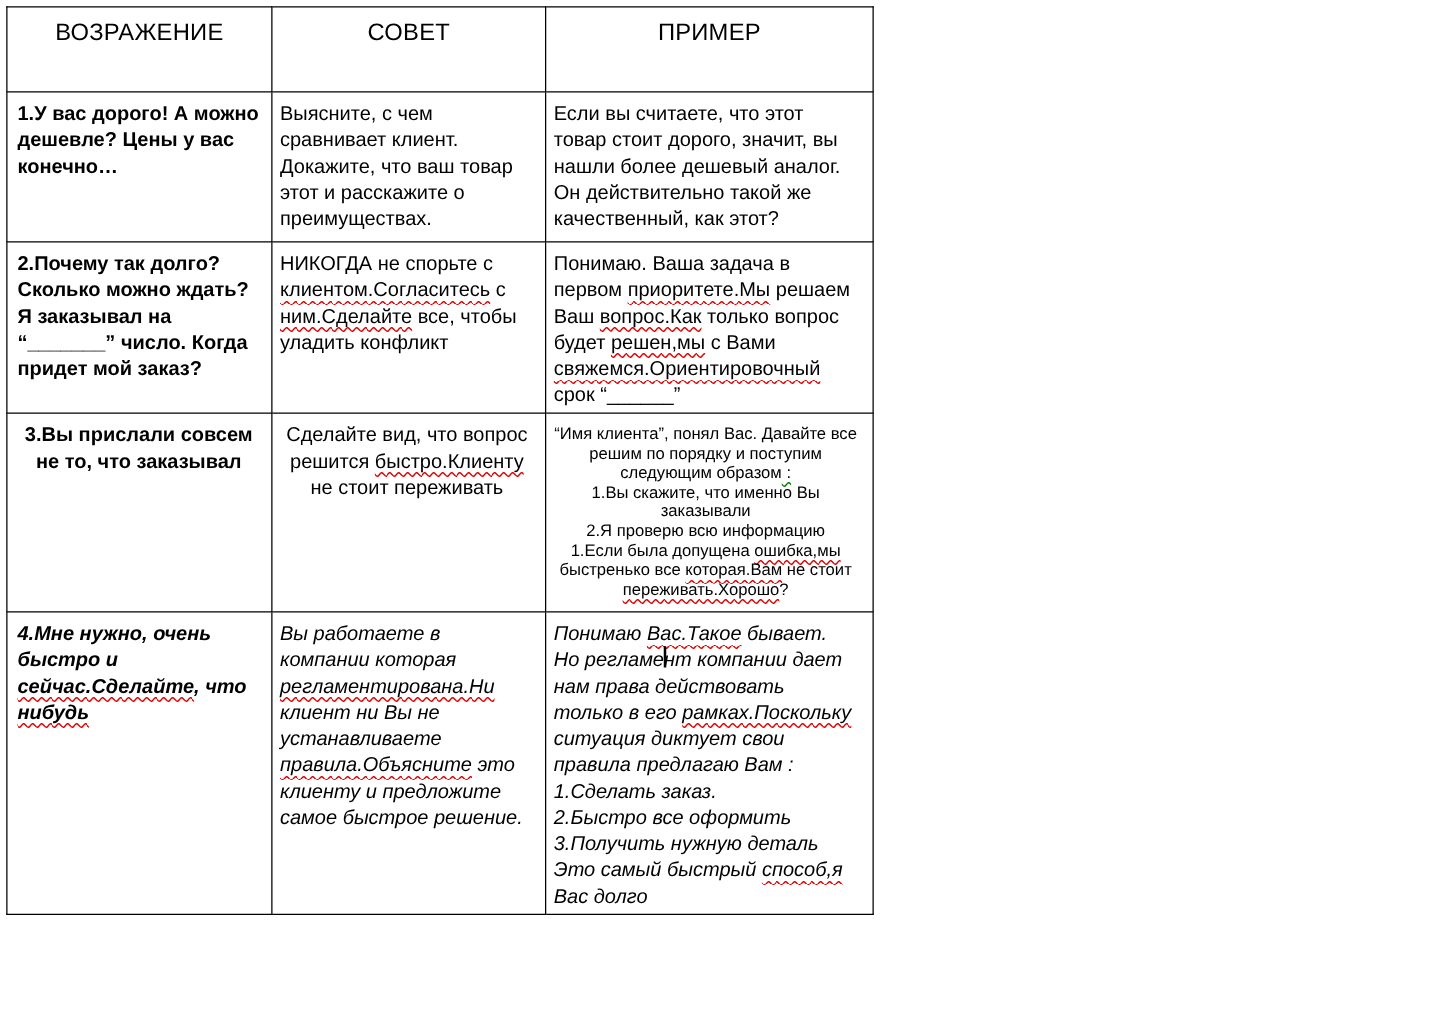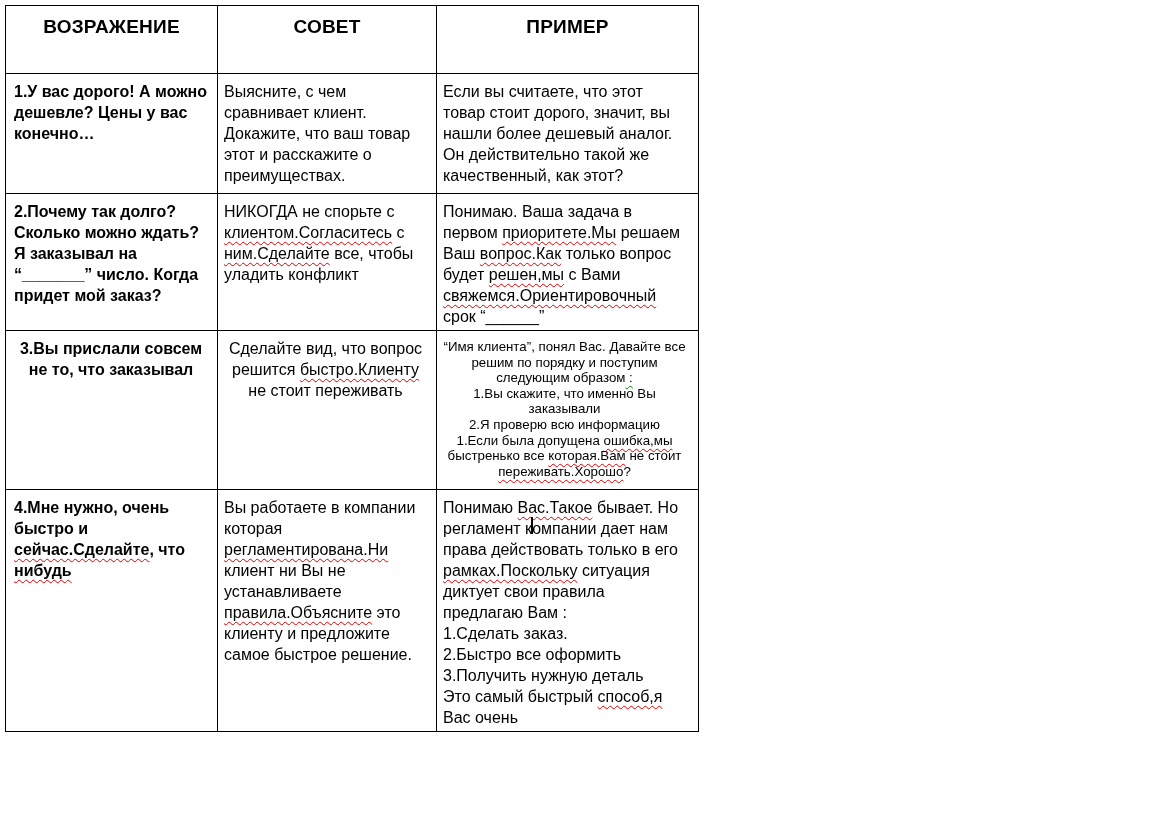--- a/index.html
+++ b/index.html
@@ -29,28 +29,28 @@
     width: 693px;
   }
   .doc-table th, .doc-table td {
     border: 1.5px solid var(--border-color);
     vertical-align: top;
     overflow: hidden;
   }
   .doc-table th {
     height: 68px;
     font-size: 19px;
-    font-weight: bold;
+    font-weight: normal;
     padding: 10px 4px 0 4px;
     letter-spacing: 0.2px;
   }
   tbody tr:nth-child(1) { height: 120px; }
   tbody tr:nth-child(2) { height: 124px; }
   tbody tr:nth-child(3) { height: 159px; text-align: center; }
-  tbody tr:nth-child(4) { height: 212px; }
+  tbody tr:nth-child(4) { height: 212px; font-style: italic; }
   .cell {
     font-size: 16px;
     line-height: 21px;
     padding: 7px 9px 3px 6px;
   }
   .cell-objection { font-weight: bold; padding-left: 8px; }
   .cell-example { padding-right: 12px; margin-left: 46px; }
   tbody tr:nth-child(3) .cell-example {
     font-size: 13.3px;
     line-height: 15.6px;
@@ -140,19 +140,19 @@
           <div class="para"><span>4.Мне нужно, очень быстро и </span><span class="squiggle-red">сейчас.Сделайте</span><span>, что </span><span class="squiggle-red">нибудь</span></div>
         </td>
         <td class="cell cell-advice">
           <div class="para"><span>Вы работаете в компании которая </span><span class="squiggle-red">регламентирована.Ни</span><span> клиент ни Вы не устанавливаете </span><span class="squiggle-red">правила.Объясните</span><span> это клиенту и предложите самое быстрое решение.</span></div>
         </td>
         <td class="cell cell-example">
           <div class="para"><span>Понимаю </span><span class="squiggle-red">Вас.Такое</span><span> бывает. Но регламент компании дает нам права действовать только в его </span><span class="squiggle-red">рамках.Поскольку</span><span> ситуация диктует свои правила предлагаю Вам :</span></div>
           <div class="para"><span>1.Сделать заказ.</span></div>
           <div class="para"><span>2.Быстро все оформить</span></div>
           <div class="para"><span>3.Получить нужную деталь</span></div>
-          <div class="para"><span>Это самый быстрый </span><span class="squiggle-red">способ,я</span><span> Вас очень</span></div>
+          <div class="para"><span>Это самый быстрый </span><span class="squiggle-red">способ,я</span><span> Вас долго</span></div>
         </td>
       </tr>
     </tbody>
 </table>
 
 <div class="text-cursor"></div>
 
 </body></html>

